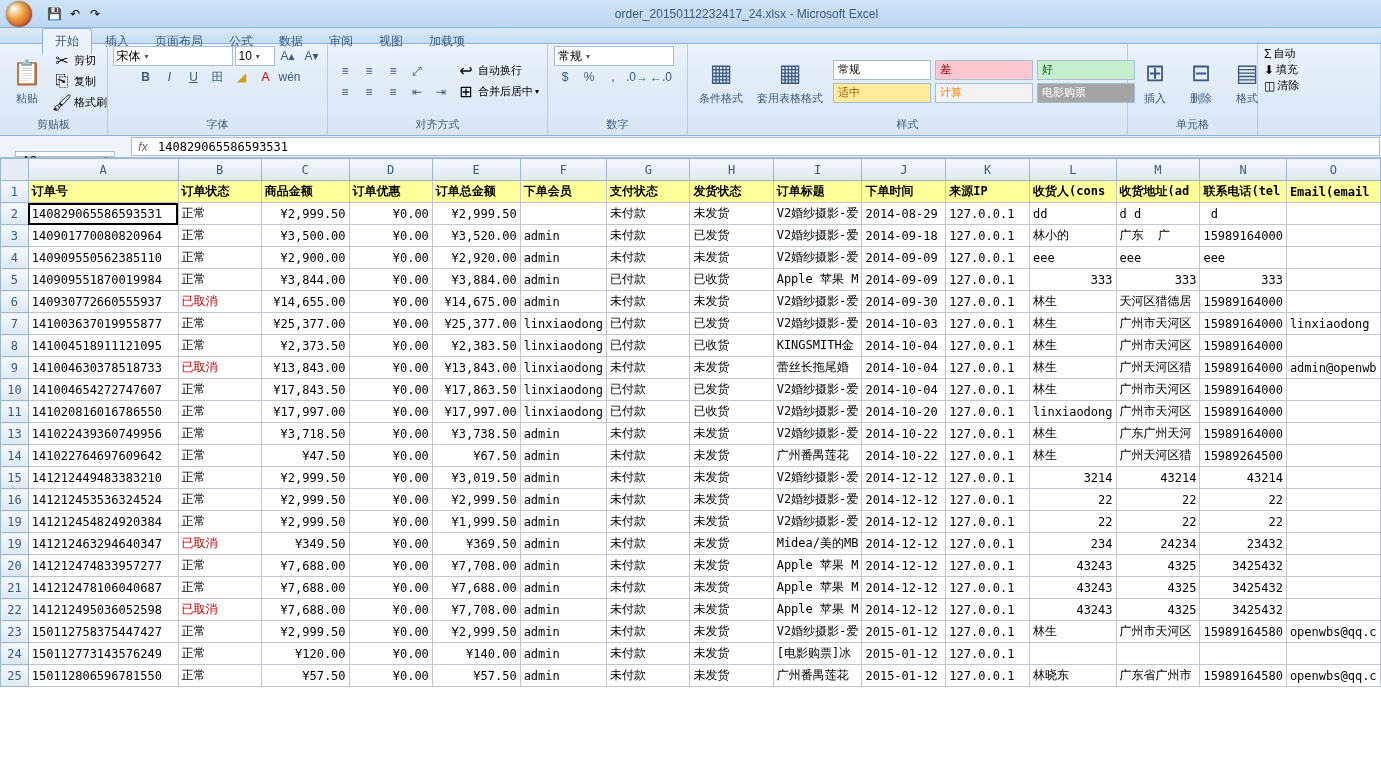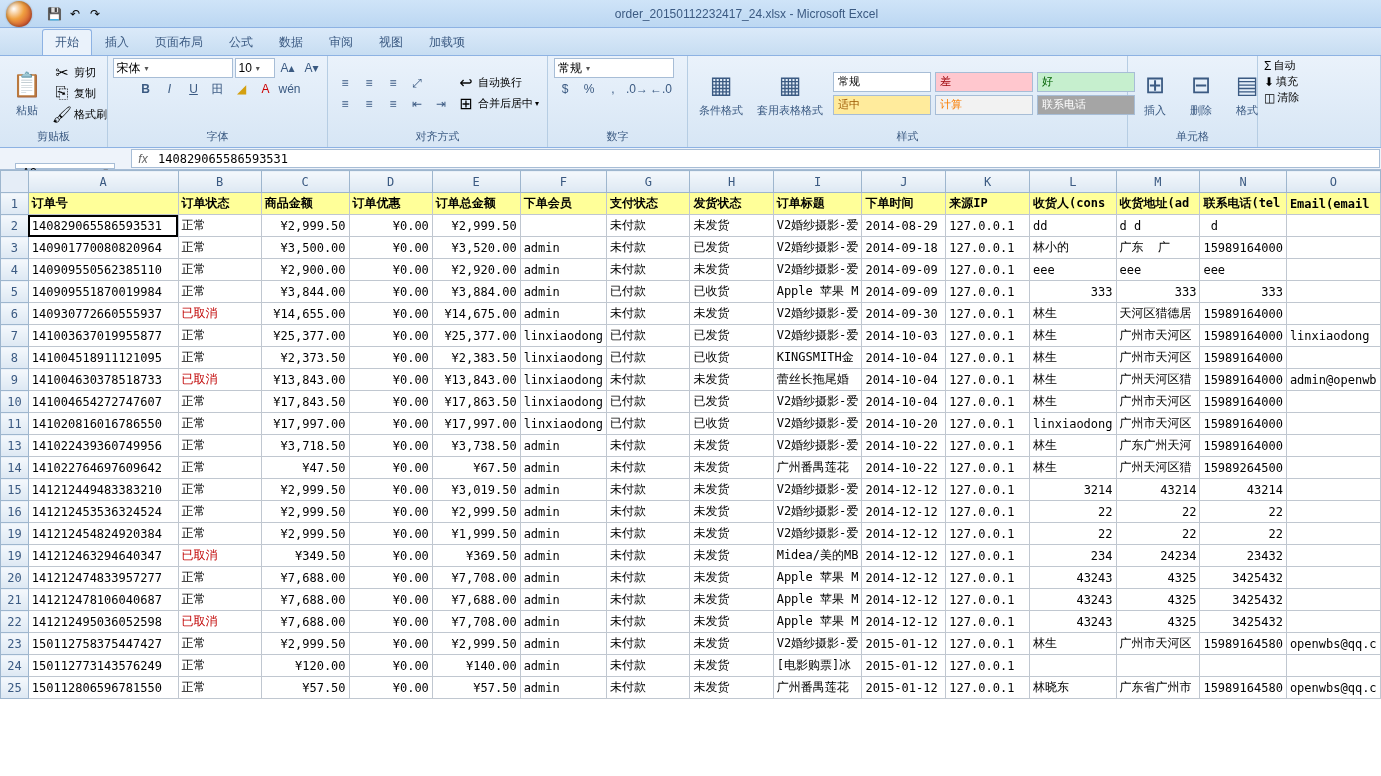--- a/index.html
+++ b/index.html
@@ -3,21 +3,21 @@
 <meta charset="utf-8">
 <style>
 *{box-sizing:border-box;margin:0;padding:0;font-family:"Microsoft YaHei","Segoe UI",sans-serif;font-size:12px}
 body{background:#fff;overflow:hidden;user-select:none}
 .titlebar{height:28px;background:linear-gradient(#cfe4f8,#bcd7f2);display:flex;align-items:center;gap:4px;border-bottom:1px solid #8db2e3}
 .office-btn{width:38px;height:28px;display:flex;align-items:center;justify-content:center}
 .office-orb{width:26px;height:26px;border-radius:50%;background:radial-gradient(circle at 30% 30%,#fff,#f0a040 40%,#d05030 80%);box-shadow:inset 0 0 4px rgba(0,0,0,.4),0 0 2px rgba(0,0,0,.3)}
 .qat{display:flex;gap:2px;padding:0 4px}
 .qat-btn{width:18px;height:18px;display:flex;align-items:center;justify-content:center;border-radius:2px}
 .title-text{flex:1;text-align:center;color:#3b5a82;font-size:12px}
-.tabs{height:28px;background:linear-gradient(#dbeaf9,#c7ddf2);display:flex;align-items:center;padding-left:42px;border-bottom:1px solid #8db2e3}
+.tabs{height:16px;background:linear-gradient(#dbeaf9,#c7ddf2);display:flex;align-items:flex-start;padding-left:42px;border-bottom:1px solid #8db2e3}
 .tab{padding:4px 12px;color:#3b5a82;cursor:pointer;border:1px solid transparent;border-bottom:none}
 .tab.active{background:#eaf2fb;border-color:#8db2e3;border-radius:3px 3px 0 0}
 .ribbon{height:92px;background:linear-gradient(#eaf2fb,#d7e6f5);display:flex;border-bottom:1px solid #8db2e3}
 .rgroup{border-right:1px solid #b6cde3;padding:2px 6px;display:flex;flex-direction:column;justify-content:space-between}
 .rgroup-label{text-align:center;color:#3b5a82;font-size:11px;padding:1px 0}
 .rgroup-body{flex:1;display:flex;align-items:center;gap:4px}
 .rbtn{display:flex;flex-direction:column;align-items:center;gap:2px;padding:2px 4px;color:#3b5a82;cursor:pointer;border:1px solid transparent;border-radius:3px}
 .rbtn-icon{width:20px;height:20px;display:flex;align-items:center;justify-content:center;font-size:16px}
 .rbtn-icon.big{width:32px;height:32px;font-size:24px}
 .rbtn-label{font-size:11px;white-space:nowrap}
@@ -190,21 +190,21 @@
         </div>
       <div class="rcol">
         <div class="rrow">
           <div class="style-cell" style="background:#fff">常规</div>
           <div class="style-cell" style="background:#ffc7ce;color:#9c0006">差</div>
           <div class="style-cell" style="background:#c6efce;color:#006100">好</div>
         </div>
         <div class="rrow">
           <div class="style-cell" style="background:#ffeb9c;color:#9c5700">适中</div>
           <div class="style-cell" style="background:#f2f2f2;color:#fa7d00">计算</div>
-          <div class="style-cell" style="background:#a5a5a5;color:#fff">联系电话</div>
+          <div class="style-cell" style="background:#a5a5a5;color:#fff">电影购票</div>
         </div>
       </div>
     </div>
     <div class="rgroup-label">样式</div>
   </div>
 
   <div class="rgroup" style="width:130px">
     <div class="rgroup-body">
       <div class="rbtn">
           <div class="rbtn-icon big">⊞</div>

